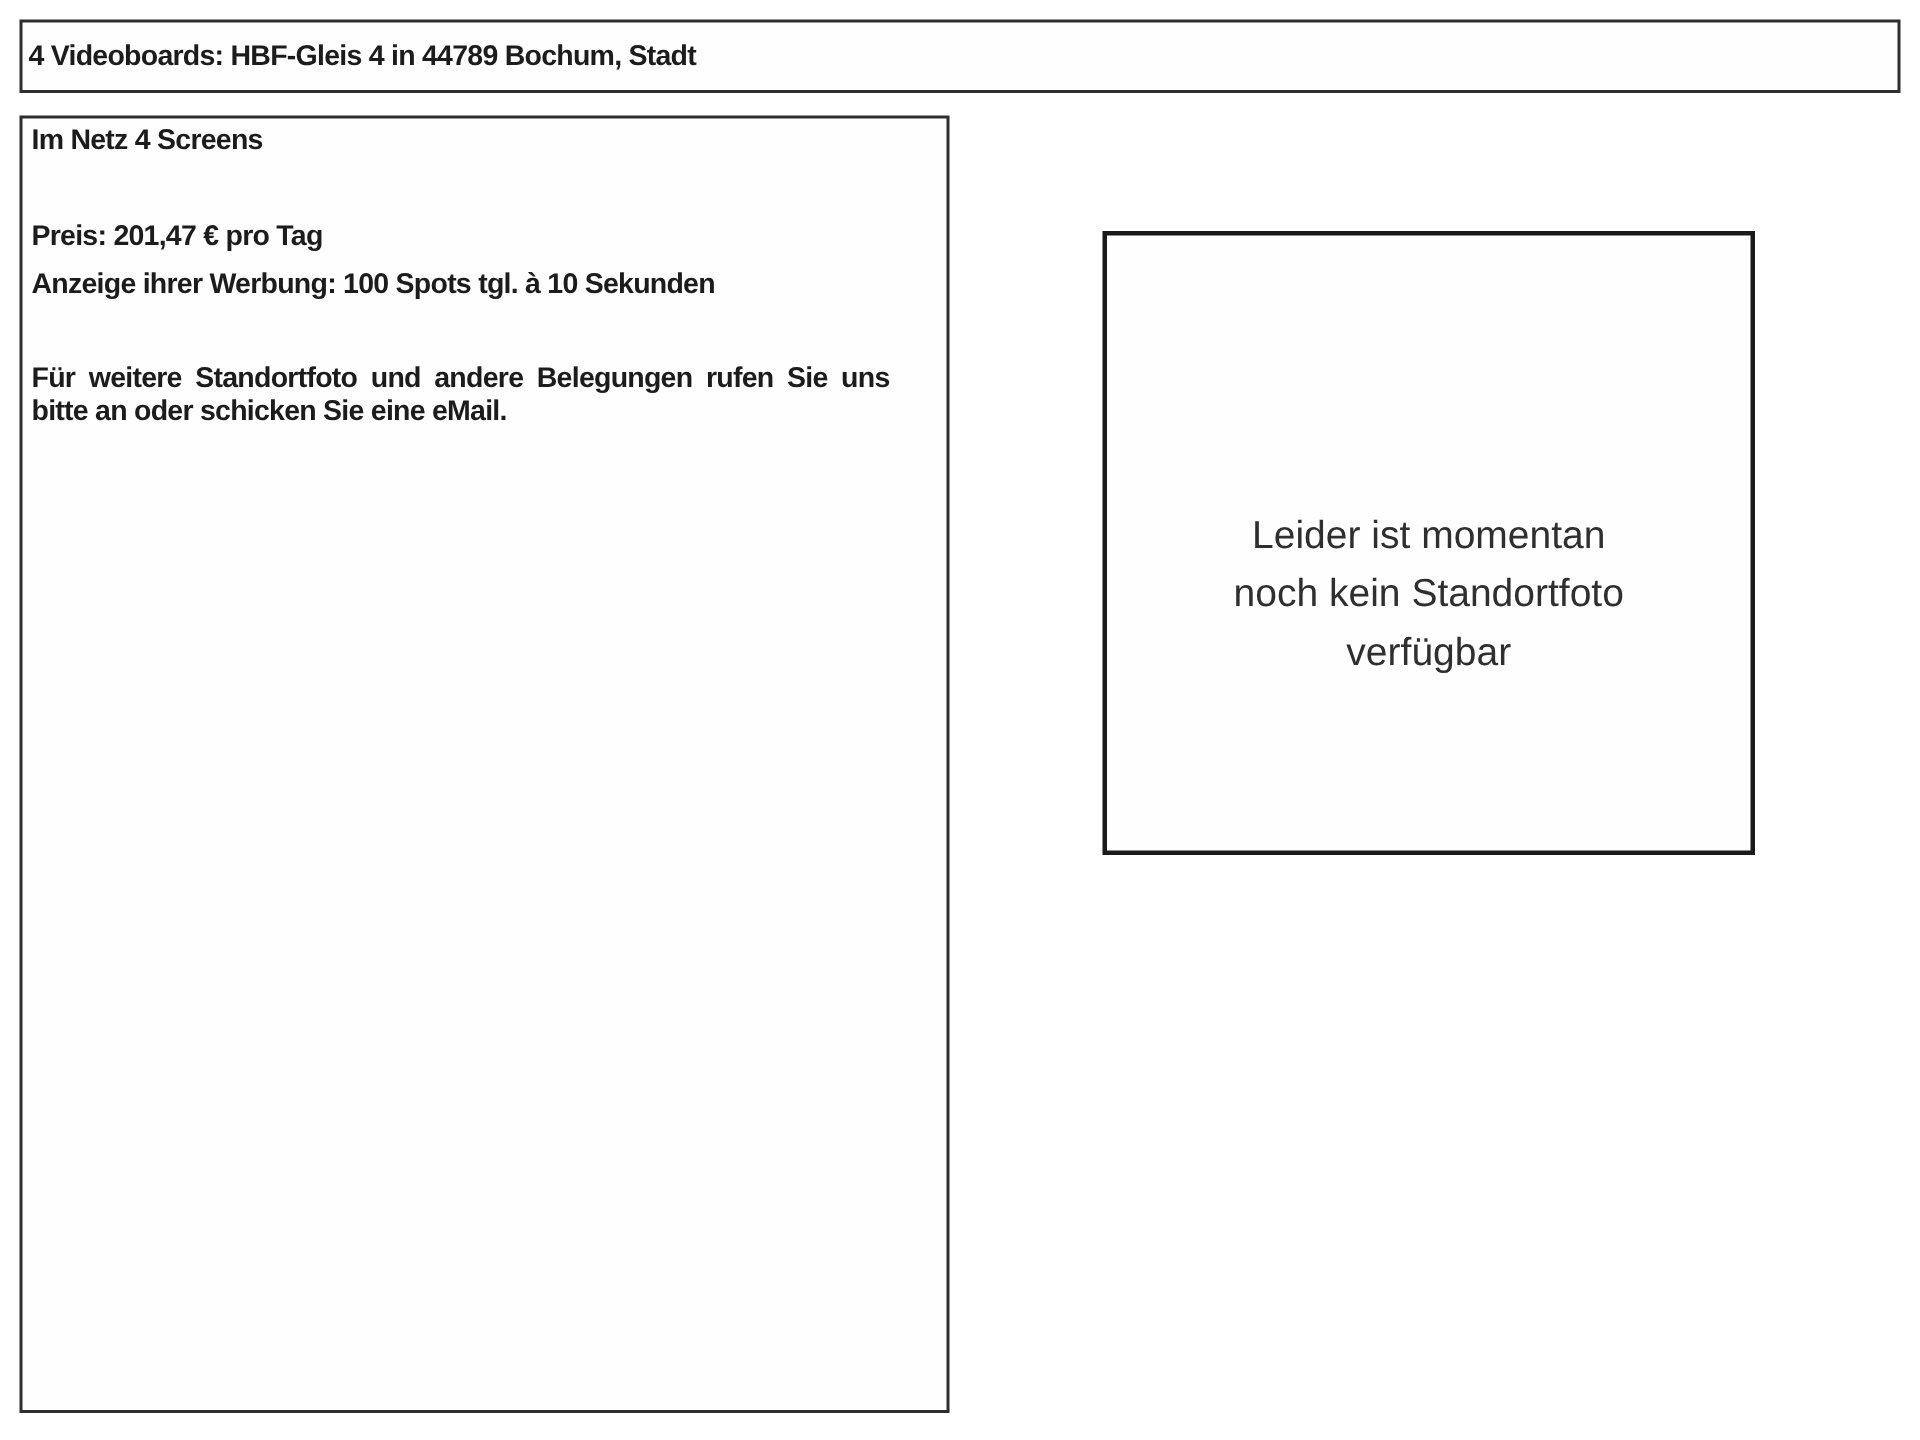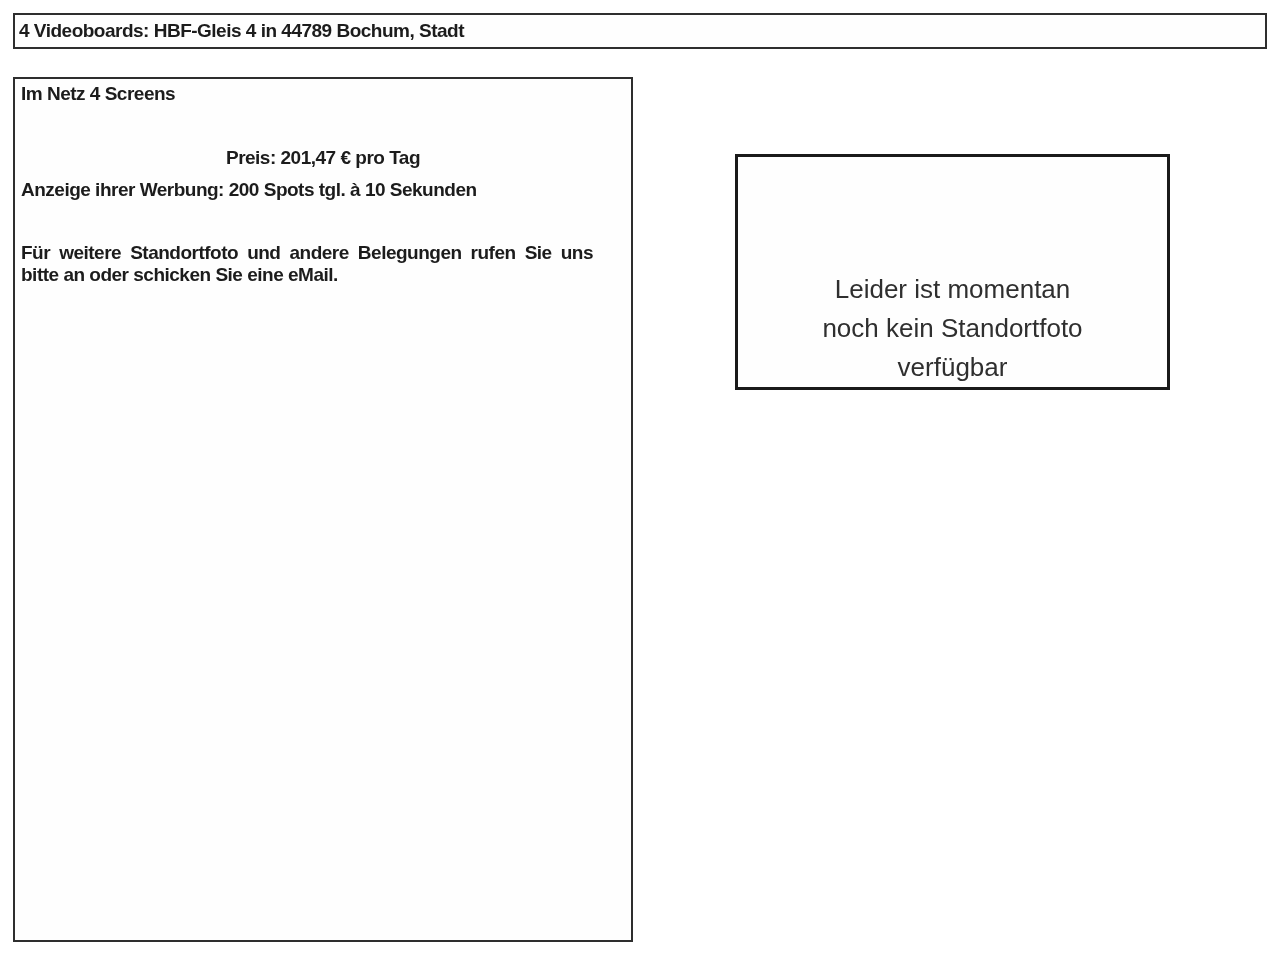--- a/index.html
+++ b/index.html
@@ -15,21 +15,21 @@
     width: 1280px;
     height: 960px;
     background: #ffffff;
   }
   
   .title-bar {
     position: absolute;
     left: 13px;
     top: 13px;
     width: 1254px;
-    height: 36px;
+    height: 49px;
     border: 2px solid #2e2e2e;
     background: #fefefe;
     display: flex;
     align-items: center;
     padding-left: 4px;
   }
   .title-bar .title-text {
     font-size: 19px;
     font-weight: bold;
     letter-spacing: -0.5px;
@@ -48,36 +48,36 @@
     padding: 4px 6px;
   }
   .info-panel p {
     font-size: 19px;
     font-weight: bold;
     letter-spacing: -0.5px;
     line-height: 22px;
     color: #1c1c1c;
   }
   .p-network       { margin-bottom: 42px; }
-  .p-price-day     { margin-bottom: 10px; text-align: center; }
+  .p-price-day     { margin-bottom: 10px; }
   .p-price-total   { margin-bottom: 42px; }
   .p-ad-spots      { margin-bottom: 41px; }
   .p-contact-note  { max-width: 572px; text-align: justify; }
   
   .photo-placeholder {
     position: absolute;
     left: 735px;
     top: 154px;
     width: 435px;
-    height: 236px;
+    height: 416px;
     border: 3px solid #1a1a1a;
     background: #fefefe;
     display: flex;
     justify-content: center;
-    align-items: flex-end;
+    align-items: center;
     padding-top: 66px;
   }
   .photo-placeholder .placeholder-text {
     font-size: 26px;
     line-height: 39px;
     color: #2f2f2f;
     text-align: center;
     white-space: pre-line;
   }
 </style>
@@ -86,21 +86,21 @@
 
 <div class="page">
 
   <div class="title-bar">
     <span class="title-text">4 Videoboards: HBF-Gleis 4 in 44789 Bochum, Stadt</span>
   </div>
 
   <div class="info-panel">
     <p class="p-network">Im Netz 4 Screens</p>
     <p class="p-price-day">Preis: 201,47 € pro Tag</p>
-    <p class="p-ad-spots">Anzeige ihrer Werbung: 200 Spots tgl. à 10 Sekunden</p>
+    <p class="p-ad-spots">Anzeige ihrer Werbung: 100 Spots tgl. à 10 Sekunden</p>
     <p class="p-contact-note">Für weitere Standortfoto und andere Belegungen rufen Sie uns bitte an oder schicken Sie eine eMail.</p>
   </div>
 
   <div class="photo-placeholder">
     <span class="placeholder-text">Leider ist momentan
 noch kein Standortfoto
 verfügbar</span>
   </div>
 
 </div>

